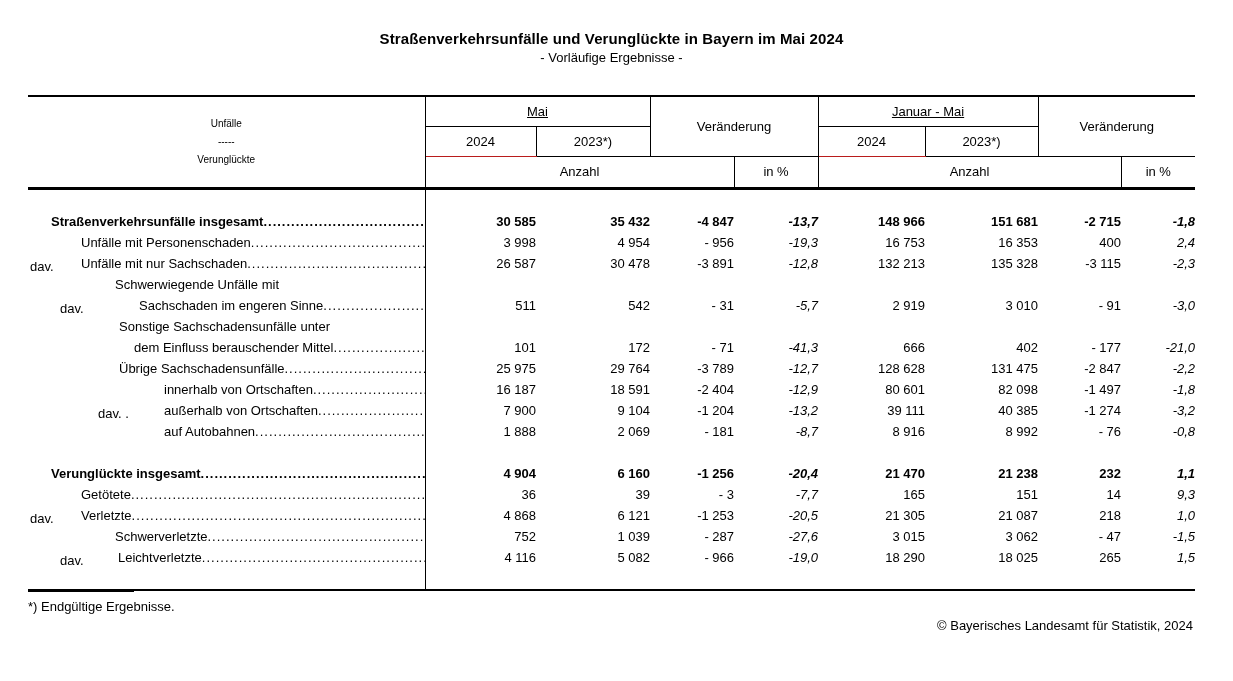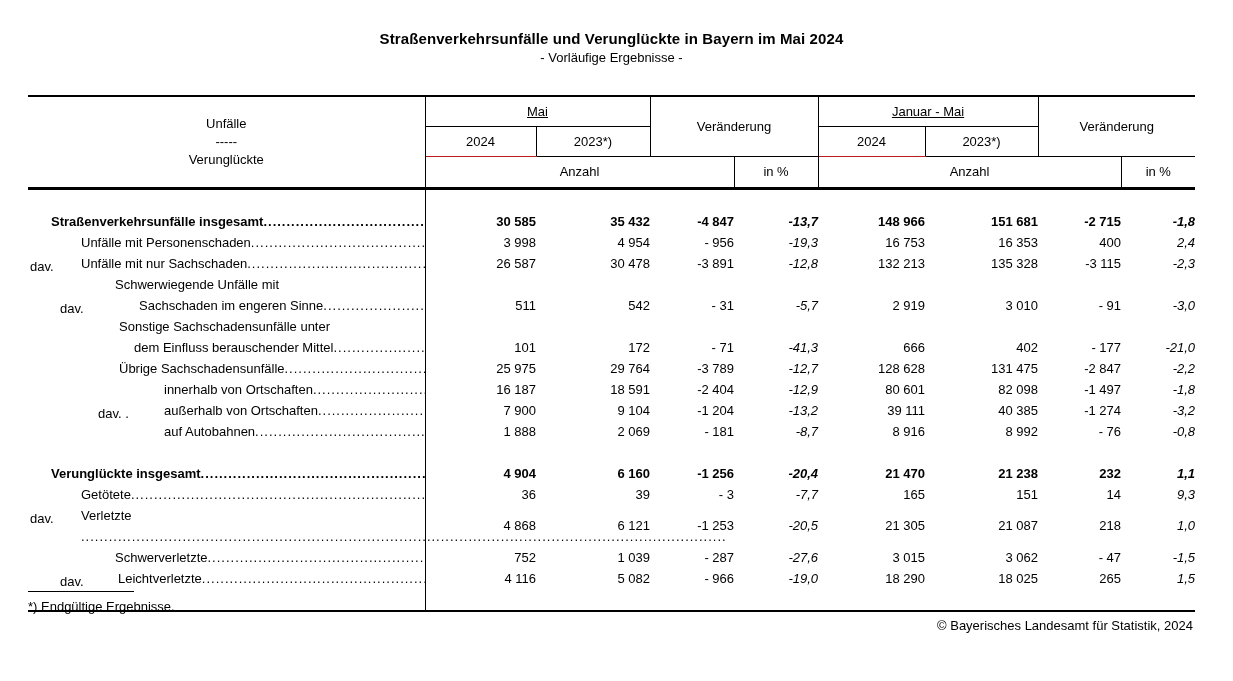--- a/index.html
+++ b/index.html
@@ -30,21 +30,21 @@
     border-top: 2px solid #000;
   }
   table.stat th { font-weight: normal; padding: 0; text-align: center; vertical-align: middle; }
   table.stat td { padding: 0; }
 
   tr.h-row1 { height: 30px; }
   tr.h-row2 { height: 30px; }
   tr.h-row3 { height: 32px; }
 
   .stub-h { border-right: 1px solid #000; border-bottom: 3px solid #000; }
-  .stub-h .sh-line { line-height: 18px; font-size: 13px; }
+  .stub-h .sh-line { line-height: 18px; font-size: 10px; }
 
   .grp-mai, .grp-jan { border-bottom: 1px solid #000; text-decoration: underline; }
   .grp-ver { border-left: 1px solid #000; border-right: 1px solid #000; border-bottom: 1px solid #000; }
   .grp-ver2 { border-left: 1px solid #000; border-bottom: 1px solid #000; }
   .yr-a { border-right: 1px solid #000; border-bottom: 1px solid #b91c1c; }
   .yr-b { border-bottom: 1px solid #000; }
   .unit { border-bottom: 3px solid #000; }
   .unit-r { border-right: 1px solid #000; }
 
   tbody td { height: 21px; font-size: 13px; }
@@ -340,21 +340,21 @@
           <td class="v-num">39</td>
           <td class="v-abs">- 3</td>
           <td class="v-pct">-7,7</td>
           <td class="v-num">165</td>
           <td class="v-num">151</td>
           <td class="v-abs">14</td>
           <td class="v-pct">9,3</td>
         </tr>
         <tr>
           <td class="stub">
-            <div class="stubline" style="padding-left: 32px; flex-direction: column;">
+            <div class="stubline" style="padding-left: 32px;">
               <span class="lbl">Verletzte</span>
               <span class="leader"> ............................................................................................................................................</span>
             </div>
           </td>
           <td class="v-num">4 868</td>
           <td class="v-num">6 121</td>
           <td class="v-abs">-1 253</td>
           <td class="v-pct">-20,5</td>
           <td class="v-num">21 305</td>
           <td class="v-num">21 087</td>

